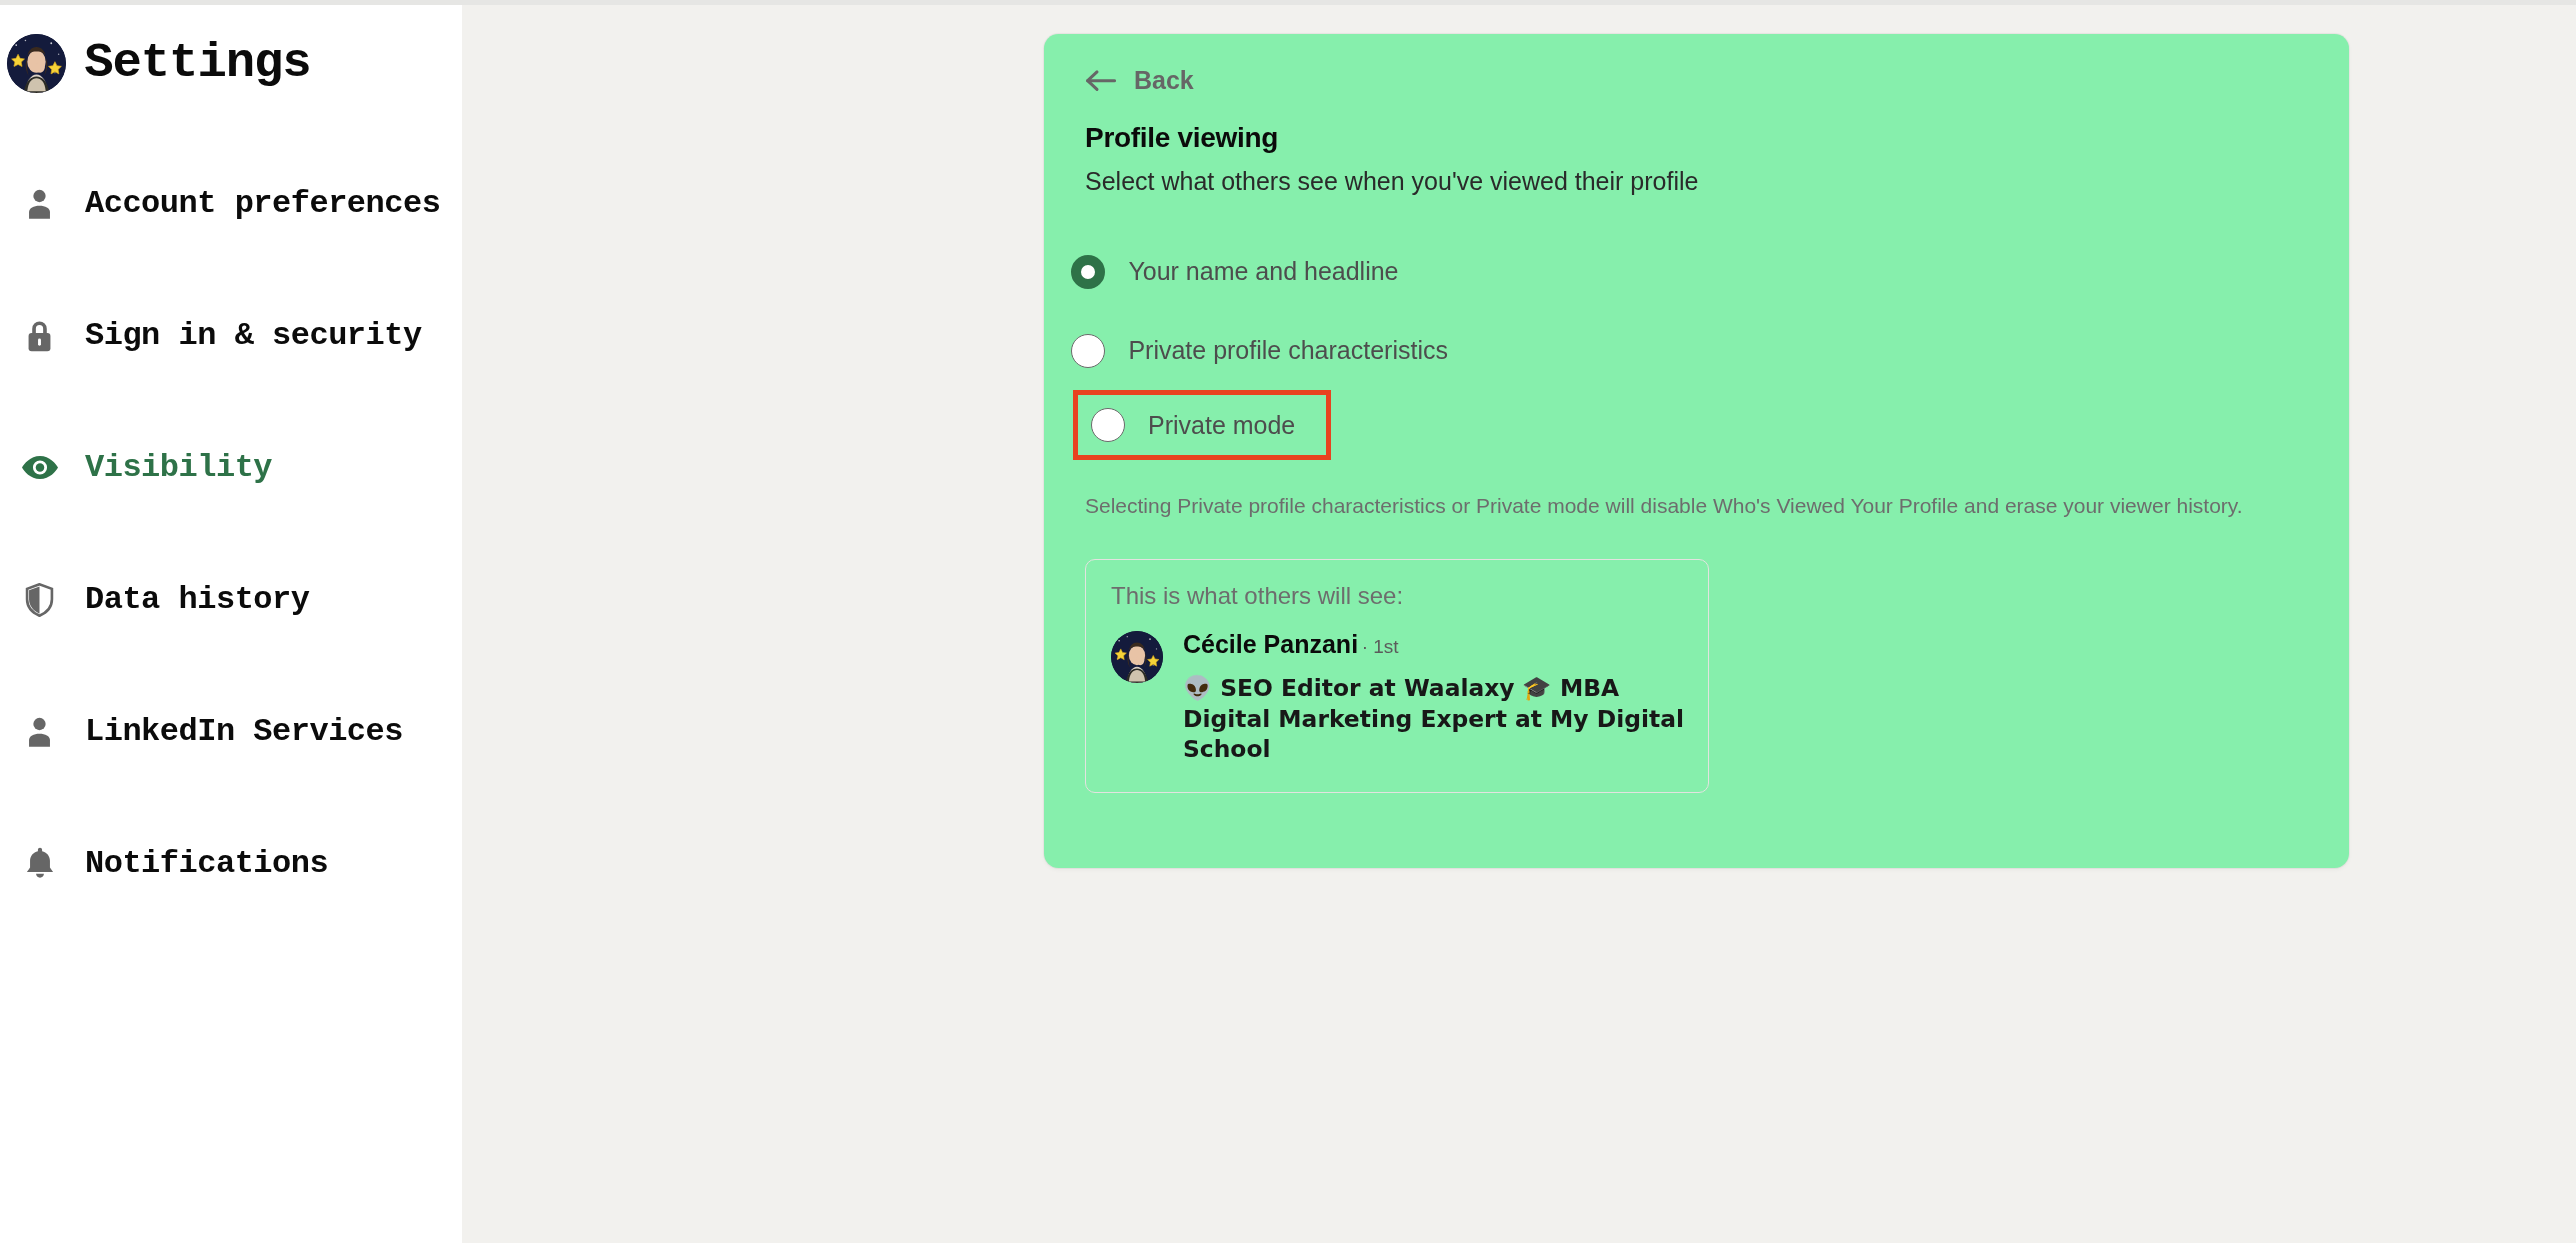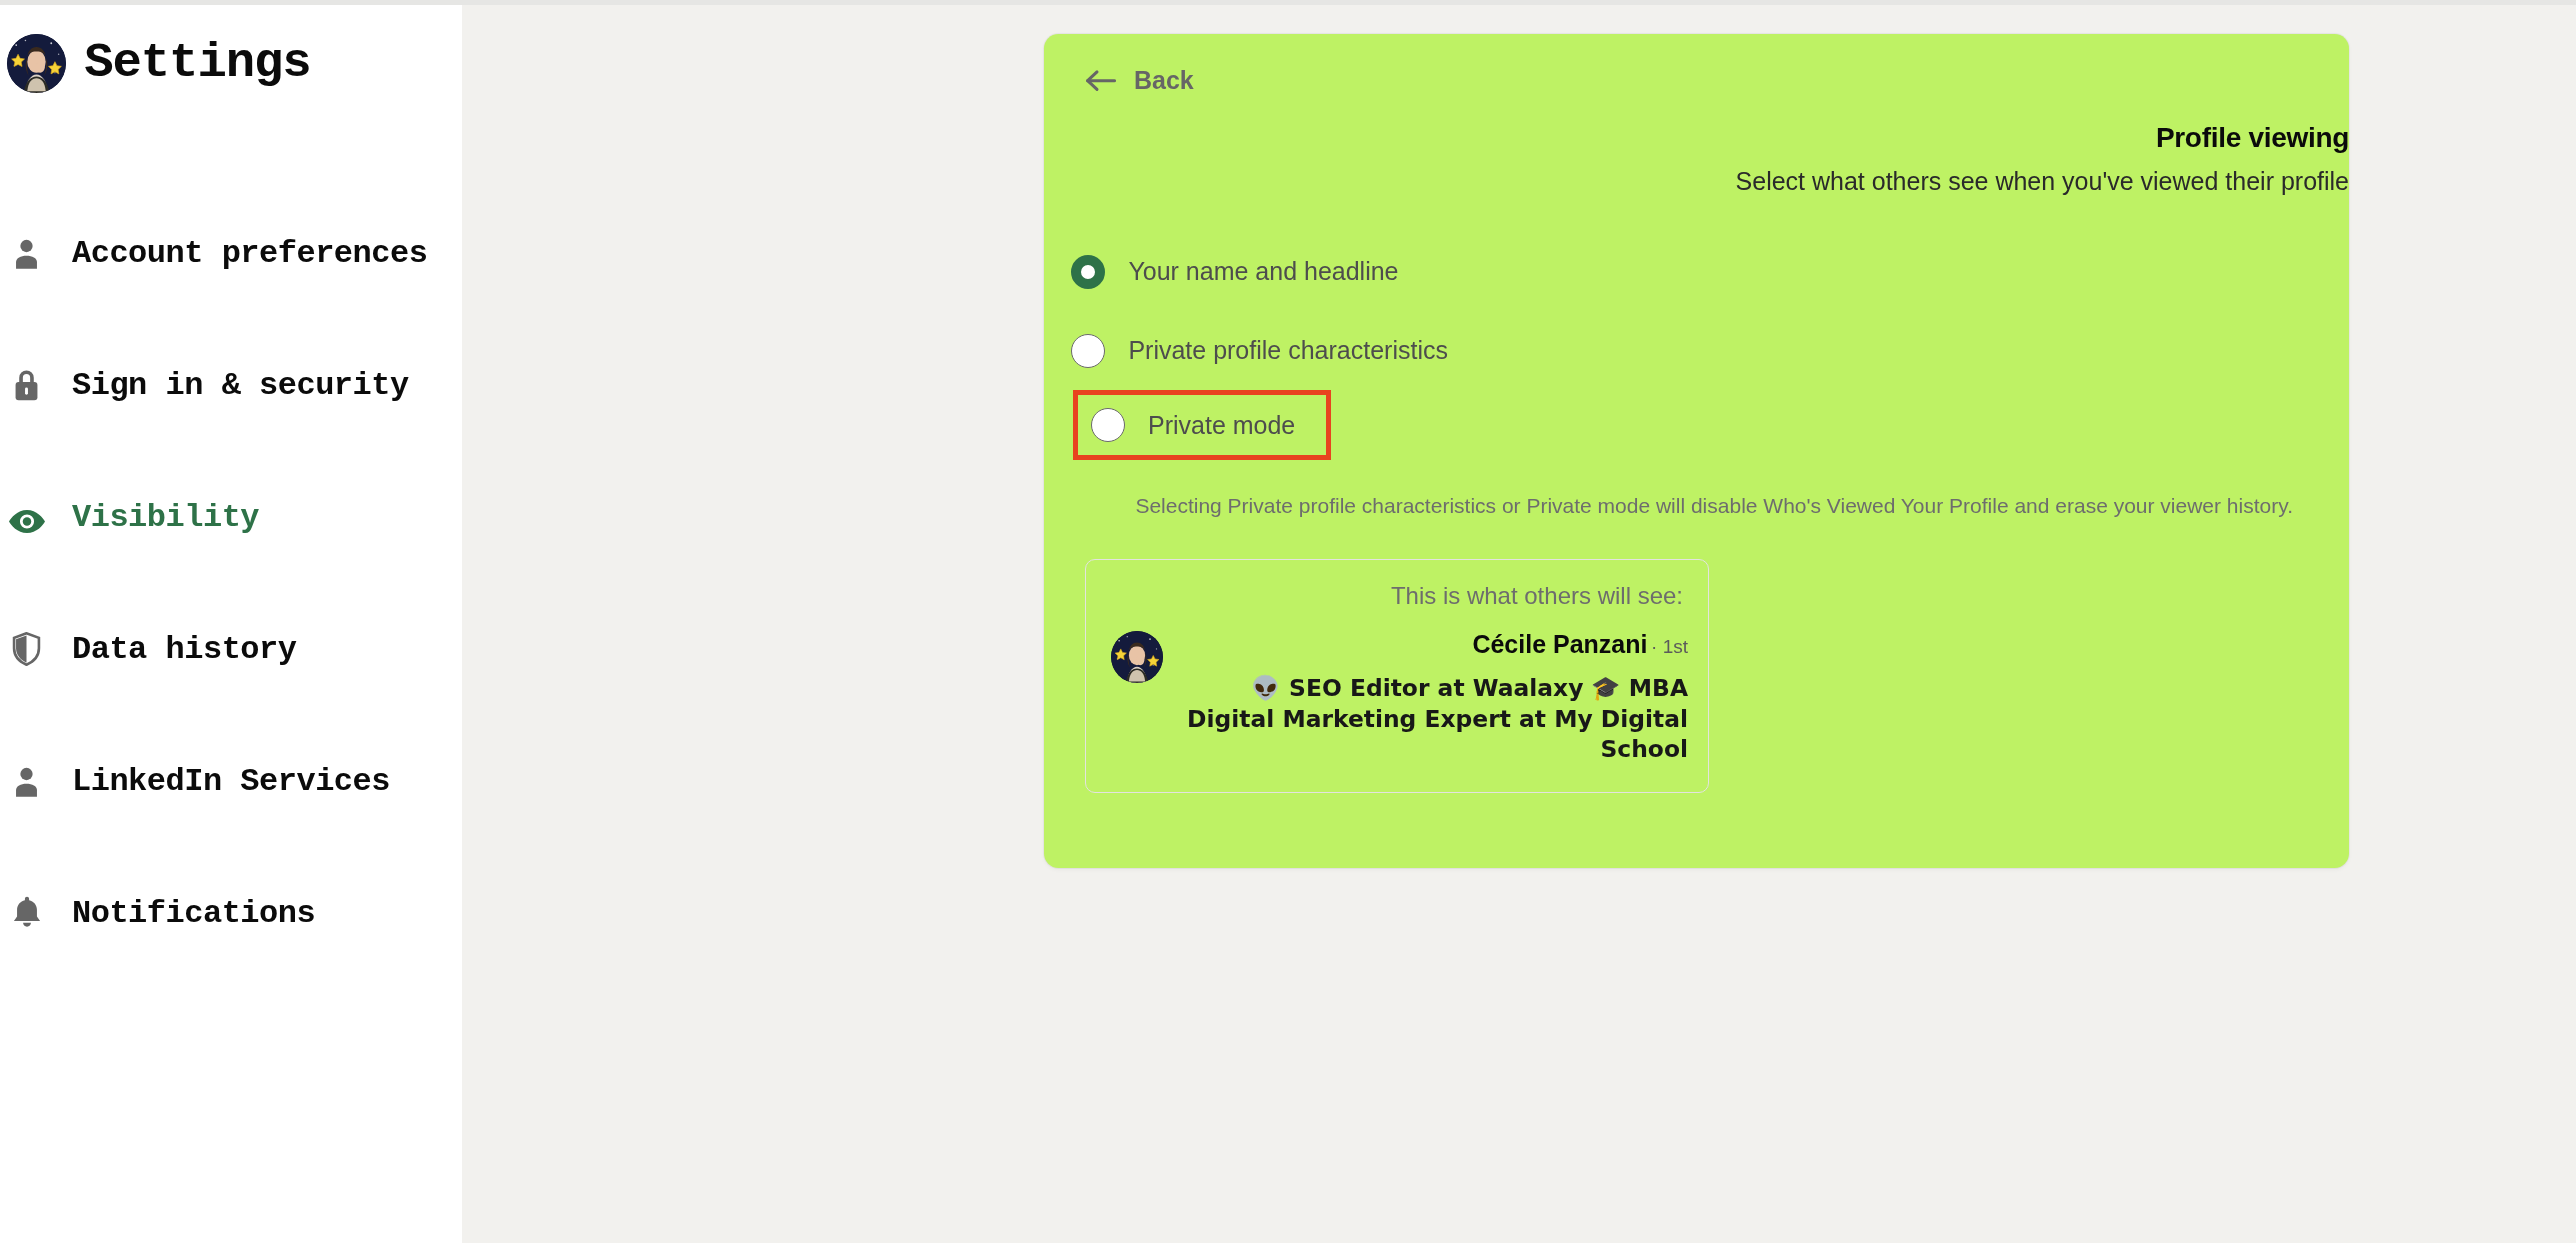--- a/index.html
+++ b/index.html
@@ -61,23 +61,23 @@
     color: #0b0b0b;
     letter-spacing: -1.1px;
     margin-left: 18px;
     line-height: 1;
   }
 
   .nav { margin-top: 16px; }
 
   .nav-item {
     display: flex;
-    align-items: flex-end;
+    align-items: center;
     height: 132px;
-    padding-left: 6px;
+    padding-left: 19px;
     cursor: pointer;
   }
 
   .nav-icon {
     width: 41px;
     flex: 0 0 41px;
     display: flex;
     align-items: center;
     justify-content: center;
     color: #666666;
@@ -96,24 +96,23 @@
   .nav-item.active .nav-label { color: #2e7248; }
   .nav-item.active .nav-icon  { color: #2e7248; }
 
   
   .main-card {
     position: absolute;
     top: 34px;
     left: 1044px;
     width: 1305px;
     height: 834px;
-    background: #bef264;
+    background: #86efac;
     border-radius: 14.4px;
     box-shadow: 0 0 0 0.9px rgba(0,0,0,0.04), 0 1.8px 4.5px rgba(0,0,0,0.04);
-    text-align: right;
   }
 
   .back-row {
     display: flex;
     align-items: center;
     padding: 34px 0 0 41px;
     cursor: pointer;
     width: fit-content;
   }
   .back-arrow { color: #666666; display: flex; align-items: center; }

